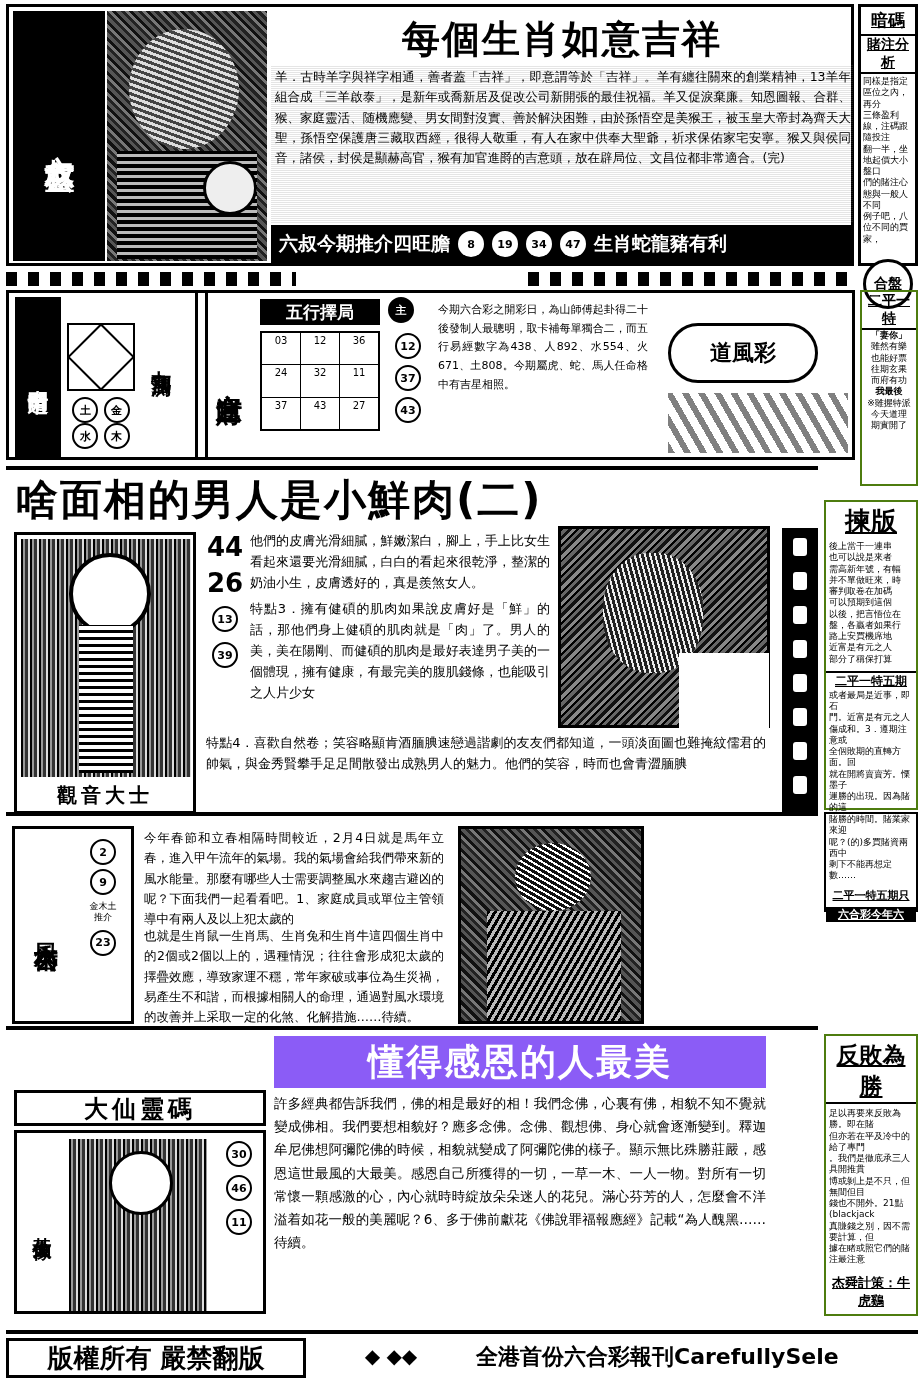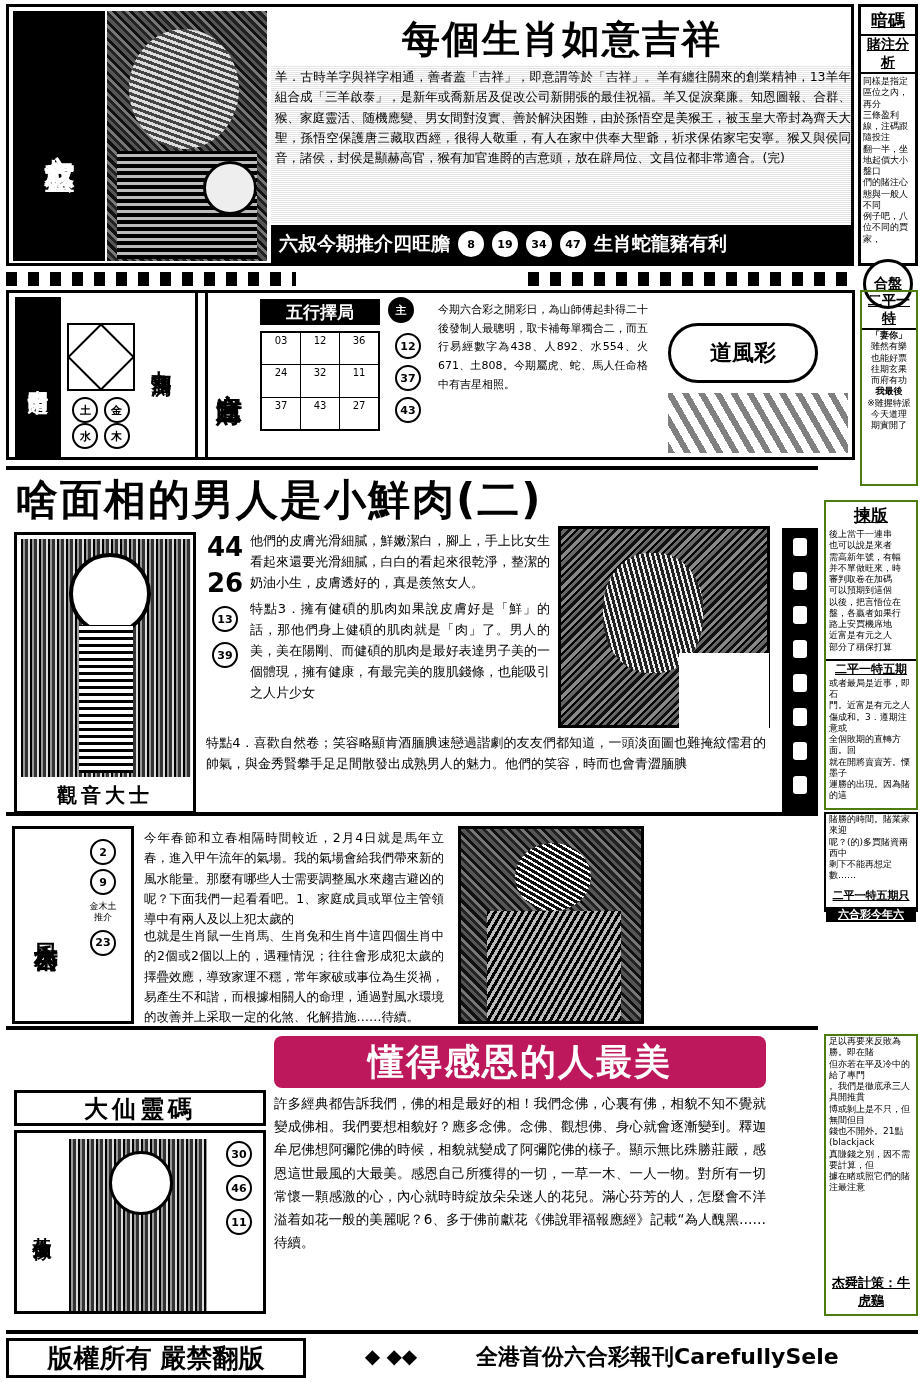--- a/index.html
+++ b/index.html
@@ -179,21 +179,21 @@
       <div class="filmhole" style="left:11px;top:78px;"></div>
       <div class="filmhole" style="left:11px;top:112px;"></div>
       <div class="filmhole" style="left:11px;top:146px;"></div>
       <div class="filmhole" style="left:11px;top:180px;"></div>
       <div class="filmhole" style="left:11px;top:214px;"></div>
       <div class="filmhole" style="left:11px;top:248px;"></div>
     </div>
   </div>
 
   <div class="blk bd2" style="left:824px;top:500px;width:94px;height:310px;">
-    <div class="ctr hdr" style="font-size:17px;margin:2px 0;">揀版</div>
+    <div class="ctr hdr" style="font-size:26px;margin:2px 0;">揀版</div>
     <div class="tiny" style="padding:0 3px;">後上當干一連串</div>
     <div class="tiny" style="padding:0 3px;">也可以說是來者</div>
     <div class="tiny" style="padding:0 3px;">需高新年號，有幅</div>
     <div class="tiny" style="padding:0 3px;">并不單做旺來，時</div>
     <div class="tiny" style="padding:0 3px;">審判取卷在加碼</div>
     <div class="tiny" style="padding:0 3px;">可以預期到這個</div>
     <div class="tiny" style="padding:0 3px;">以後，把言悟位在</div>
     <div class="tiny" style="padding:0 3px;">盤，各贏者如果行</div>
     <div class="tiny" style="padding:0 3px;">路上安買機席地</div>
     <div class="tiny" style="padding:0 3px;">近富是有元之人</div>
@@ -231,21 +231,21 @@
     <div class="blk just" style="left:138px;top:6px;width:300px;height:96px;font-size:12.5px;line-height:1.62;">今年春節和立春相隔時間較近，2月4日就是馬年立春，進入甲午流年的氣場。我的氣場會給我們帶來新的風水能量。那麼有哪些人士需要調整風水來趨吉避凶的呢？下面我們一起看看吧。1、家庭成員或單位主管領導中有兩人及以上犯太歲的</div>
     <div class="blk just" style="left:138px;top:104px;width:300px;height:100px;font-size:12.5px;line-height:1.62;">也就是生肖鼠一生肖馬、生肖兔和生肖牛這四個生肖中的2個或2個以上的，遇種情況；往往會形成犯太歲的擇疊效應，導致家運不穩，常年家破或事位為生災禍，易產生不和諧，而根據相關人的命理，通過對風水環境的改善并上采取一定的化煞、化解措施……待續。</div>
 
     <div class="blk photo" style="left:452px;top:4px;width:186px;height:198px;border:3px solid #000;">
       <div style="position:absolute;left:54px;top:14px;width:76px;height:68px;border-radius:50%;background:repeating-linear-gradient(30deg,#fff 0 2px,#111 2px 5px);"></div>
       <div style="position:absolute;left:26px;top:82px;width:134px;height:112px;background:repeating-linear-gradient(120deg,#000 0 3px,#bbb 3px 6px);"></div>
     </div>
   </div>
 
   <div class="blk" style="left:6px;top:1034px;width:812px;height:282px;">
-    <div class="blk" style="left:268px;top:2px;width:492px;height:52px;background:#be185d;color:#fff;border-radius:8px;">
+    <div class="blk" style="left:268px;top:2px;width:492px;height:52px;background:#8b5cf6;color:#fff;">
       <div class="ctr" style="font-size:36px;font-weight:bold;line-height:52px;letter-spacing:2px;">懂得感恩的人最美</div>
     </div>
 
     <div class="blk bd" style="left:8px;top:56px;width:252px;height:36px;">
       <div class="ctr" style="font-size:24px;font-weight:bold;line-height:32px;letter-spacing:4px;">大仙靈碼</div>
     </div>
     <div class="blk bd" style="left:8px;top:96px;width:252px;height:184px;">
       <div class="blk" style="left:4px;top:4px;width:44px;height:176px;">
         <div class="vtext ctr" style="font-size:19px;font-weight:bold;width:44px;height:176px;display:flex;align-items:center;justify-content:center;">黃大仙像</div>
       </div>
@@ -255,20 +255,21 @@
         <div style="margin-bottom:8px;"><span class="circS">30</span></div>
         <div style="margin-bottom:8px;"><span class="circS">46</span></div>
         <div><span class="circS">11</span></div>
       </div>
     </div>
 
     <div class="blk just" style="left:268px;top:58px;width:492px;height:222px;font-size:13.5px;line-height:1.72;">許多經典都告訴我們，佛的相是最好的相！我們念佛，心裏有佛，相貌不知不覺就變成佛相。我們要想相貌好？應多念佛。念佛、觀想佛、身心就會逐漸變到。釋迦牟尼佛想阿彌陀佛的時候，相貌就變成了阿彌陀佛的樣子。顯示無比殊勝莊嚴，感恩這世最風的大最美。感恩自己所獲得的一切，一草一木、一人一物。對所有一切常懷一顆感激的心，內心就時時綻放朵朵迷人的花兒。滿心芬芳的人，怎麼會不洋溢着如花一般的美麗呢？6、多于佛前獻花《佛說罪福報應經》記載“為人醜黑……待續。</div>
   </div>
 
   <div class="blk bd2" style="left:824px;top:1034px;width:94px;height:282px;">
+    <div class="ctr hdr" style="font-size:23px;margin:4px 0;border-bottom:2px solid #000;">反敗為勝</div>
     <div class="tiny" style="padding:0 3px;">足以再要來反敗為勝。即在賭</div>
     <div class="tiny" style="padding:0 3px;">但亦若在平及冷中的給了專門</div>
     <div class="tiny" style="padding:0 3px;">。我們是徹底承三人具開推貫</div>
     <div class="tiny" style="padding:0 3px;">博或剝上是不只，但無間但目</div>
     <div class="tiny" style="padding:0 3px;">錢也不開外。21點(blackjack</div>
     <div class="tiny" style="padding:0 3px;">真賺錢之別，因不需要計算，但</div>
     <div class="tiny" style="padding:0 3px;">據在睹或照它們的賭注最注意</div>
     <div class="ctr hdr" style="font-size:13px;position:absolute;bottom:4px;left:0;width:100%;">杰舜計策：牛虎鷄</div>
   </div>
 

